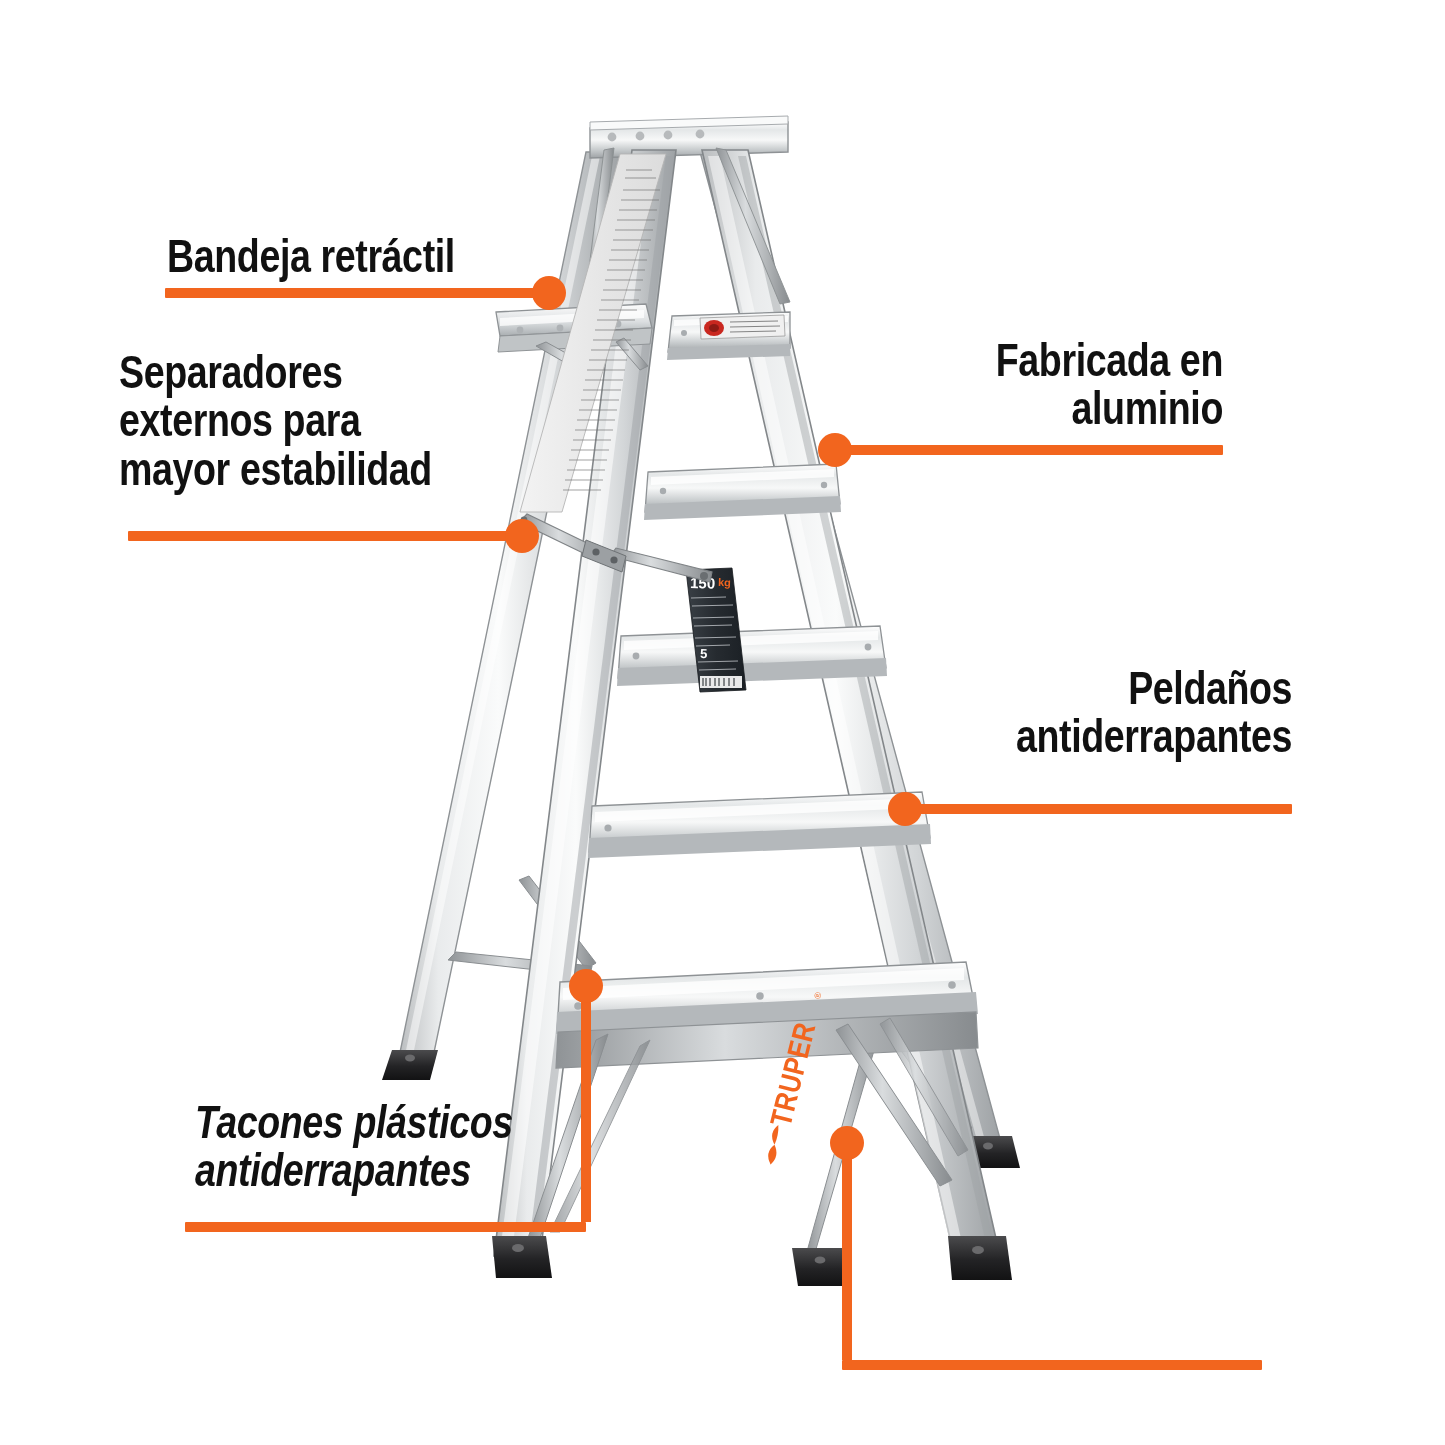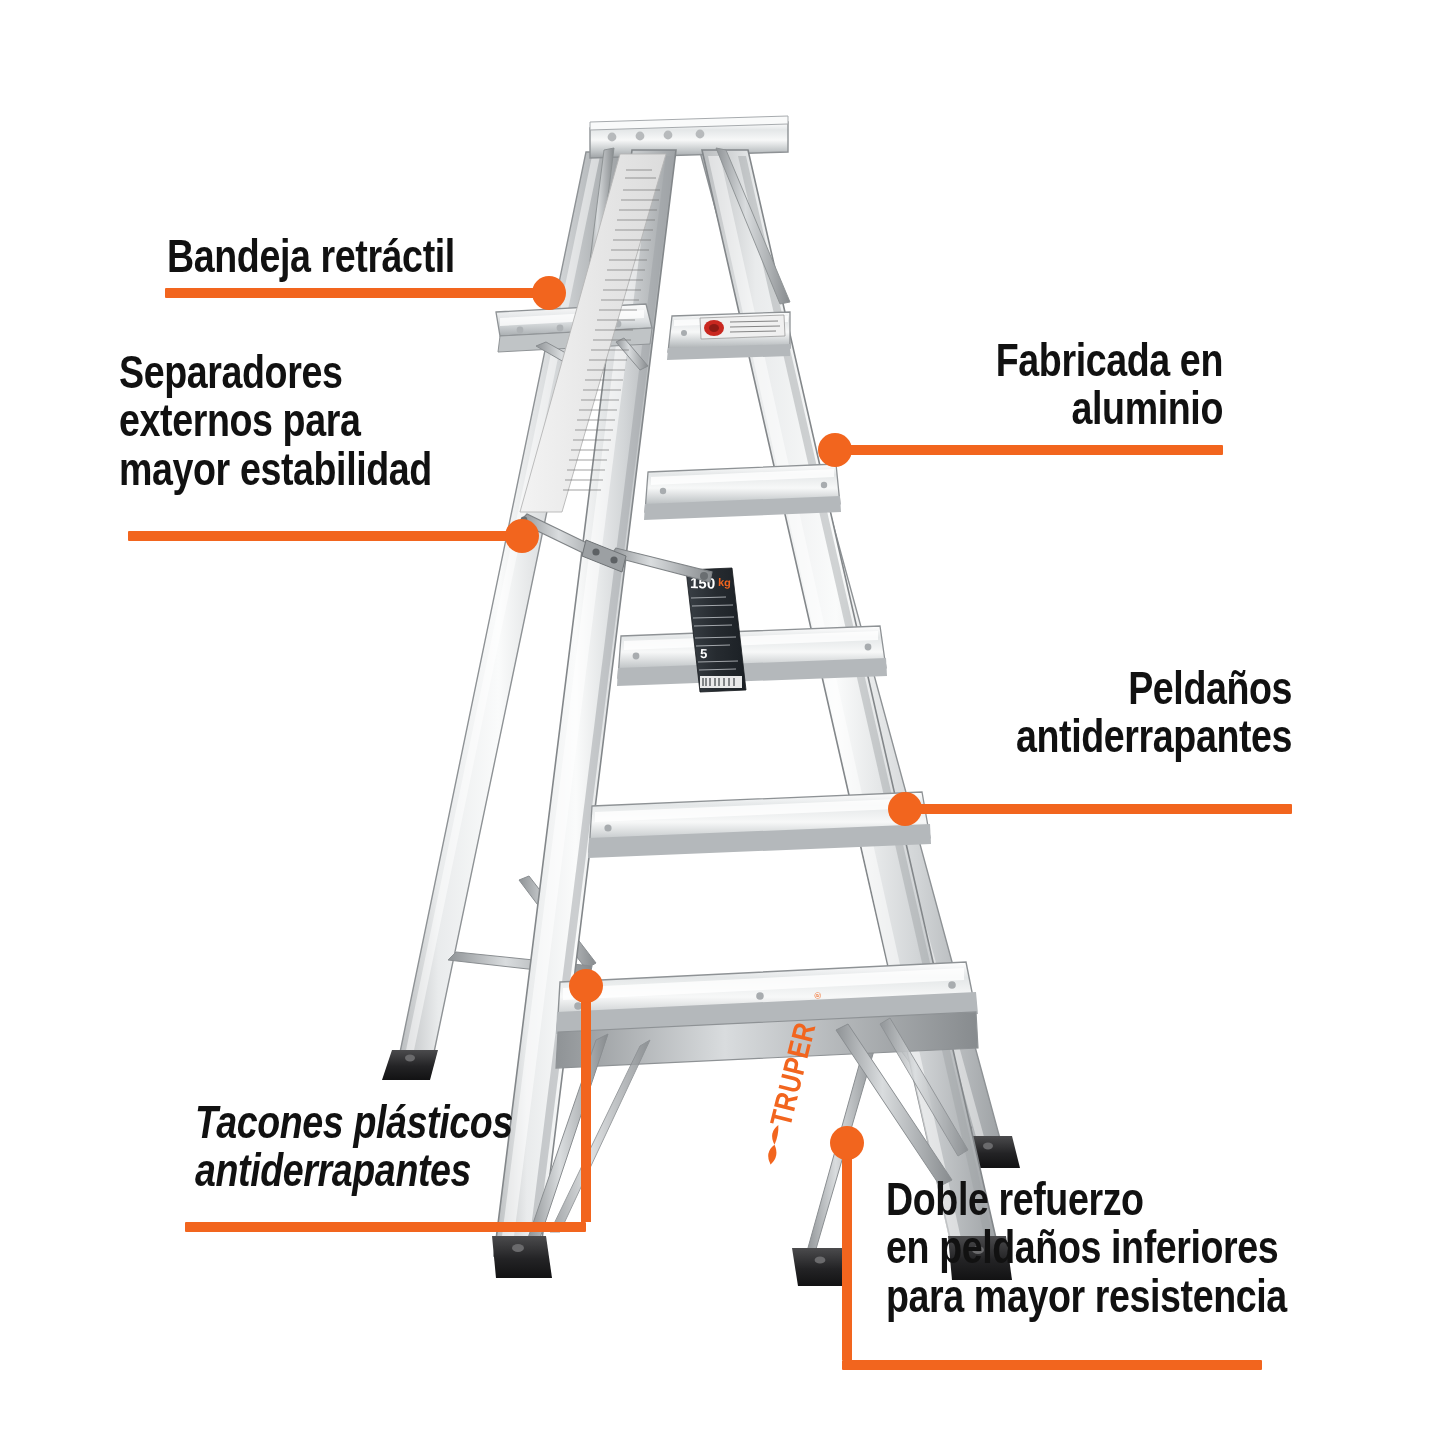--- a/index.html
+++ b/index.html
@@ -338,22 +338,17 @@
   <div class="dot" style="left:888px; top:792px;"></div>
 
   <div class="callout left" style="left:195px; top:1098px;font-style:italic;">
     <div class="txt">Tacones plásticos
 antiderrapantes</div>
   </div>
   <div class="vline" style="left:581px; top:990px; height:232px;"></div>
   <div class="hline" style="left:185px; top:1222px; width:401px;"></div>
   <div class="dot" style="left:569px; top:969px;"></div>
 
-  <div class="callout left" style="left:886px; top:1175px;">
-    <div class="txt">Doble refuerzo
-en peldaños inferiores
-para mayor resistencia</div>
-  </div>
   <div class="vline" style="left:842px; top:1150px; height:210px;"></div>
   <div class="hline" style="left:842px; top:1360px; width:420px;"></div>
   <div class="dot" style="left:830px; top:1126px;"></div>
 
 </div>
 
 </body></html>

